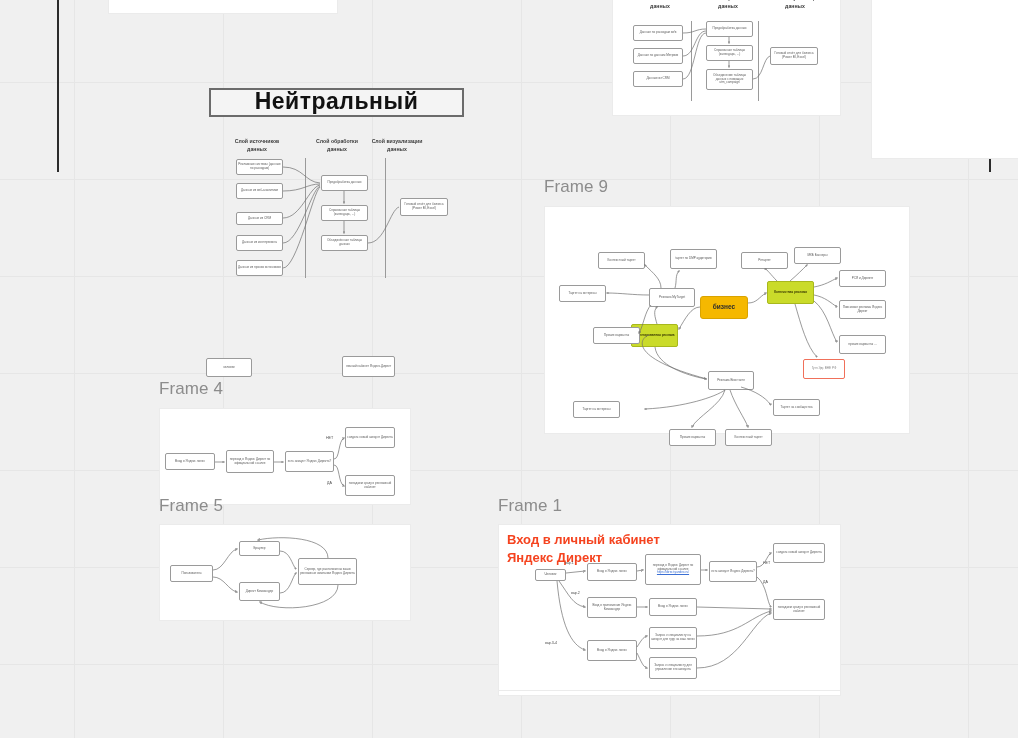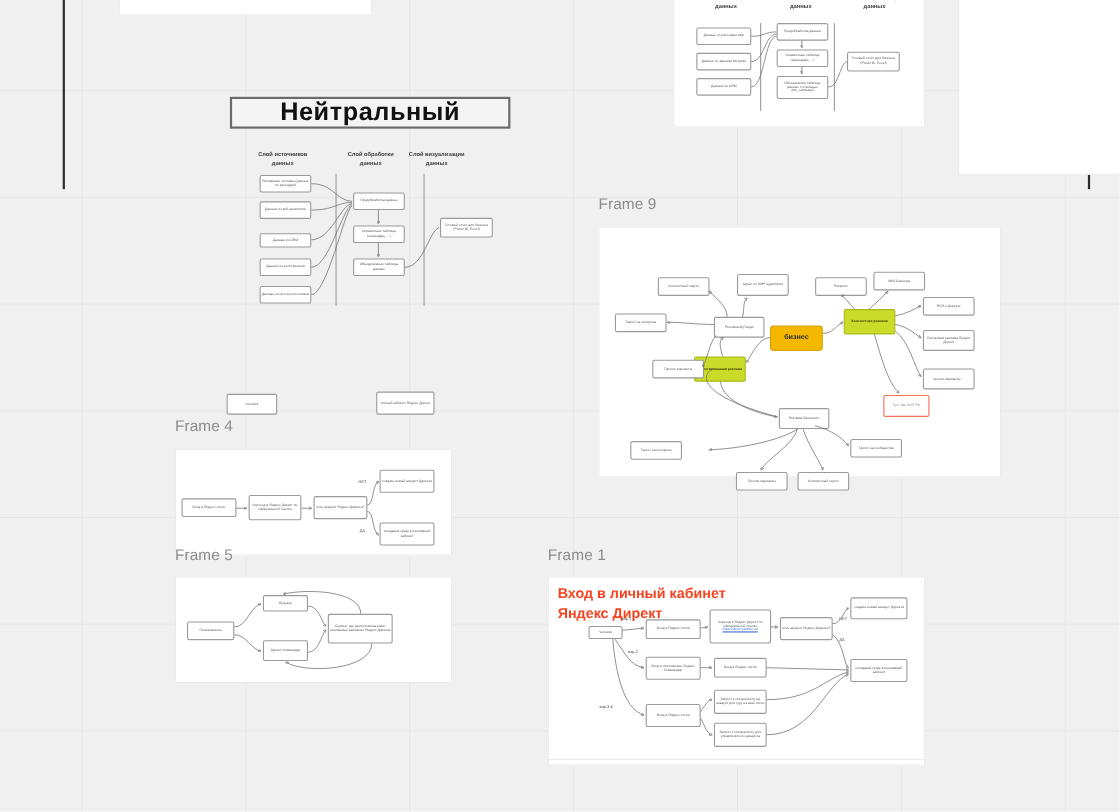--- a/index.html
+++ b/index.html
@@ -25,21 +25,21 @@
     background: #2b2b2b;
   }
   .white-card {
     position: absolute;
     background: #ffffff;
     border: 1px solid #ebebeb;
     box-shadow: 0 0 0 0 rgba(0,0,0,0);
   }
   .frame-label {
     position: absolute;
-    font-size: 14px;
+    font-size: 17px;
     color: #8c8c8c;
     font-family: "Liberation Sans", sans-serif;
     letter-spacing: 0.1px;
     white-space: nowrap;
   }
   .banner {
     position: absolute;
     background: #f4f4f4;
     border: 2px solid #6b6b6b;
     display: flex; align-items: center; justify-content: center;

